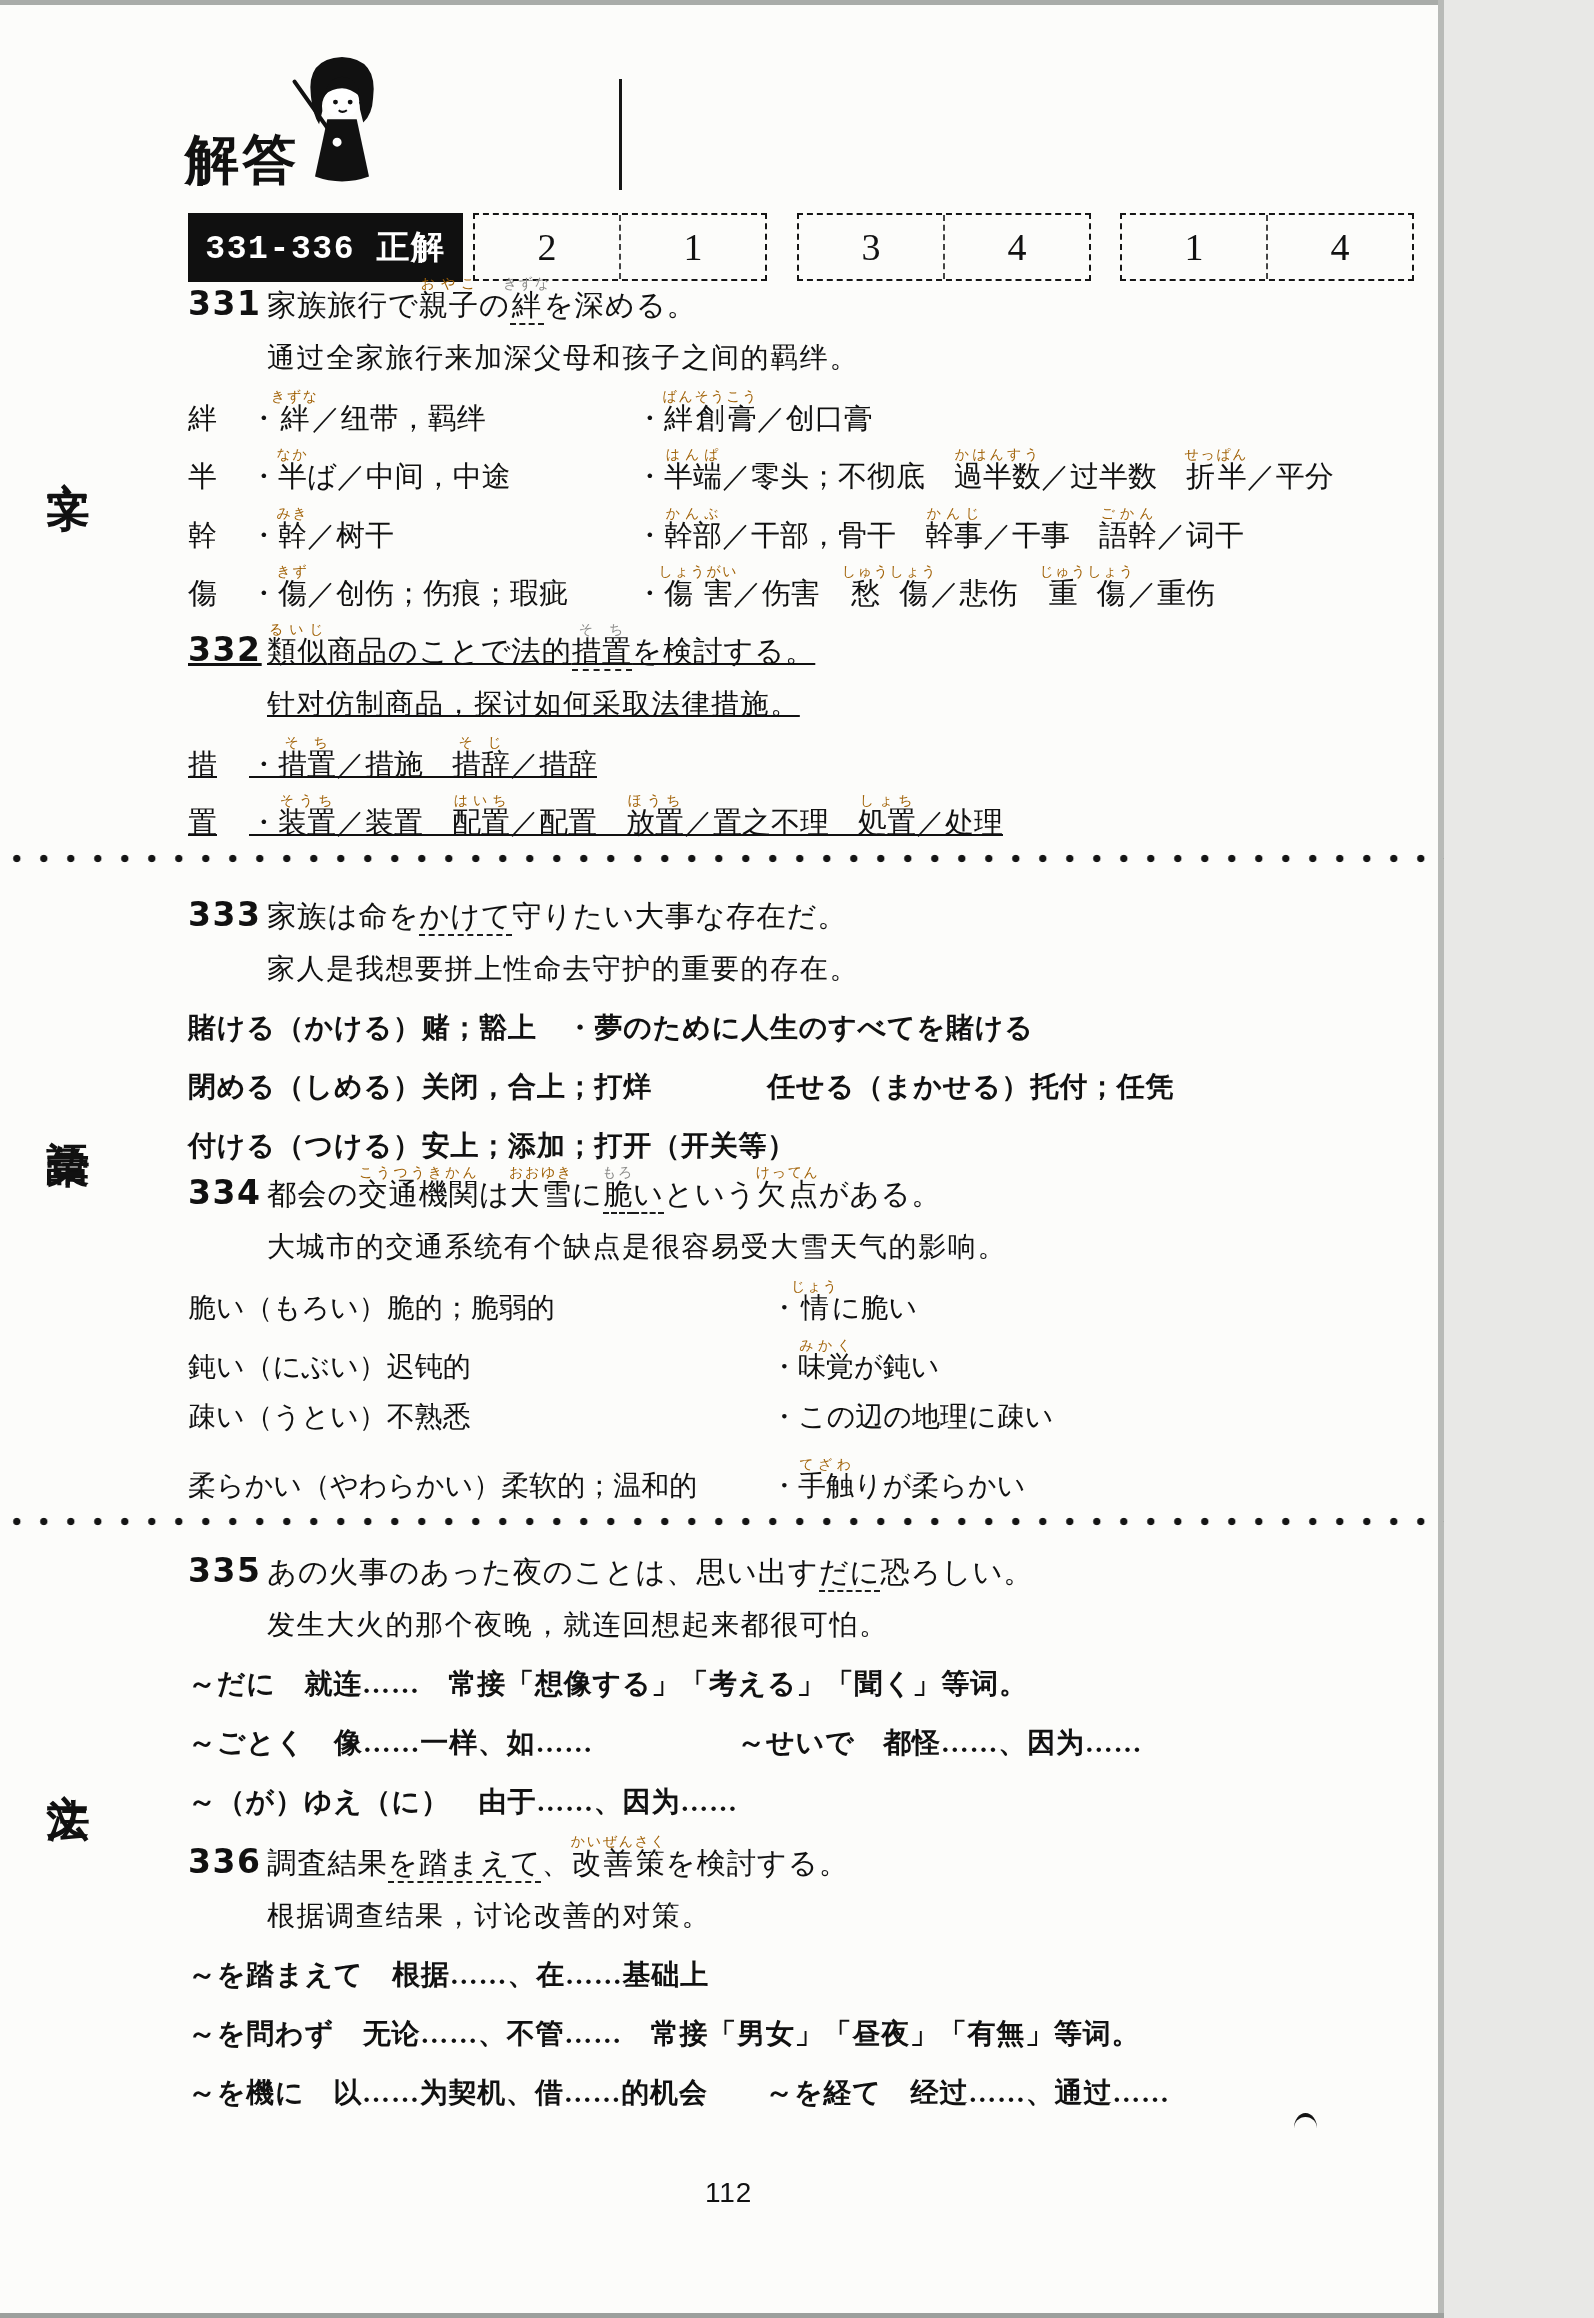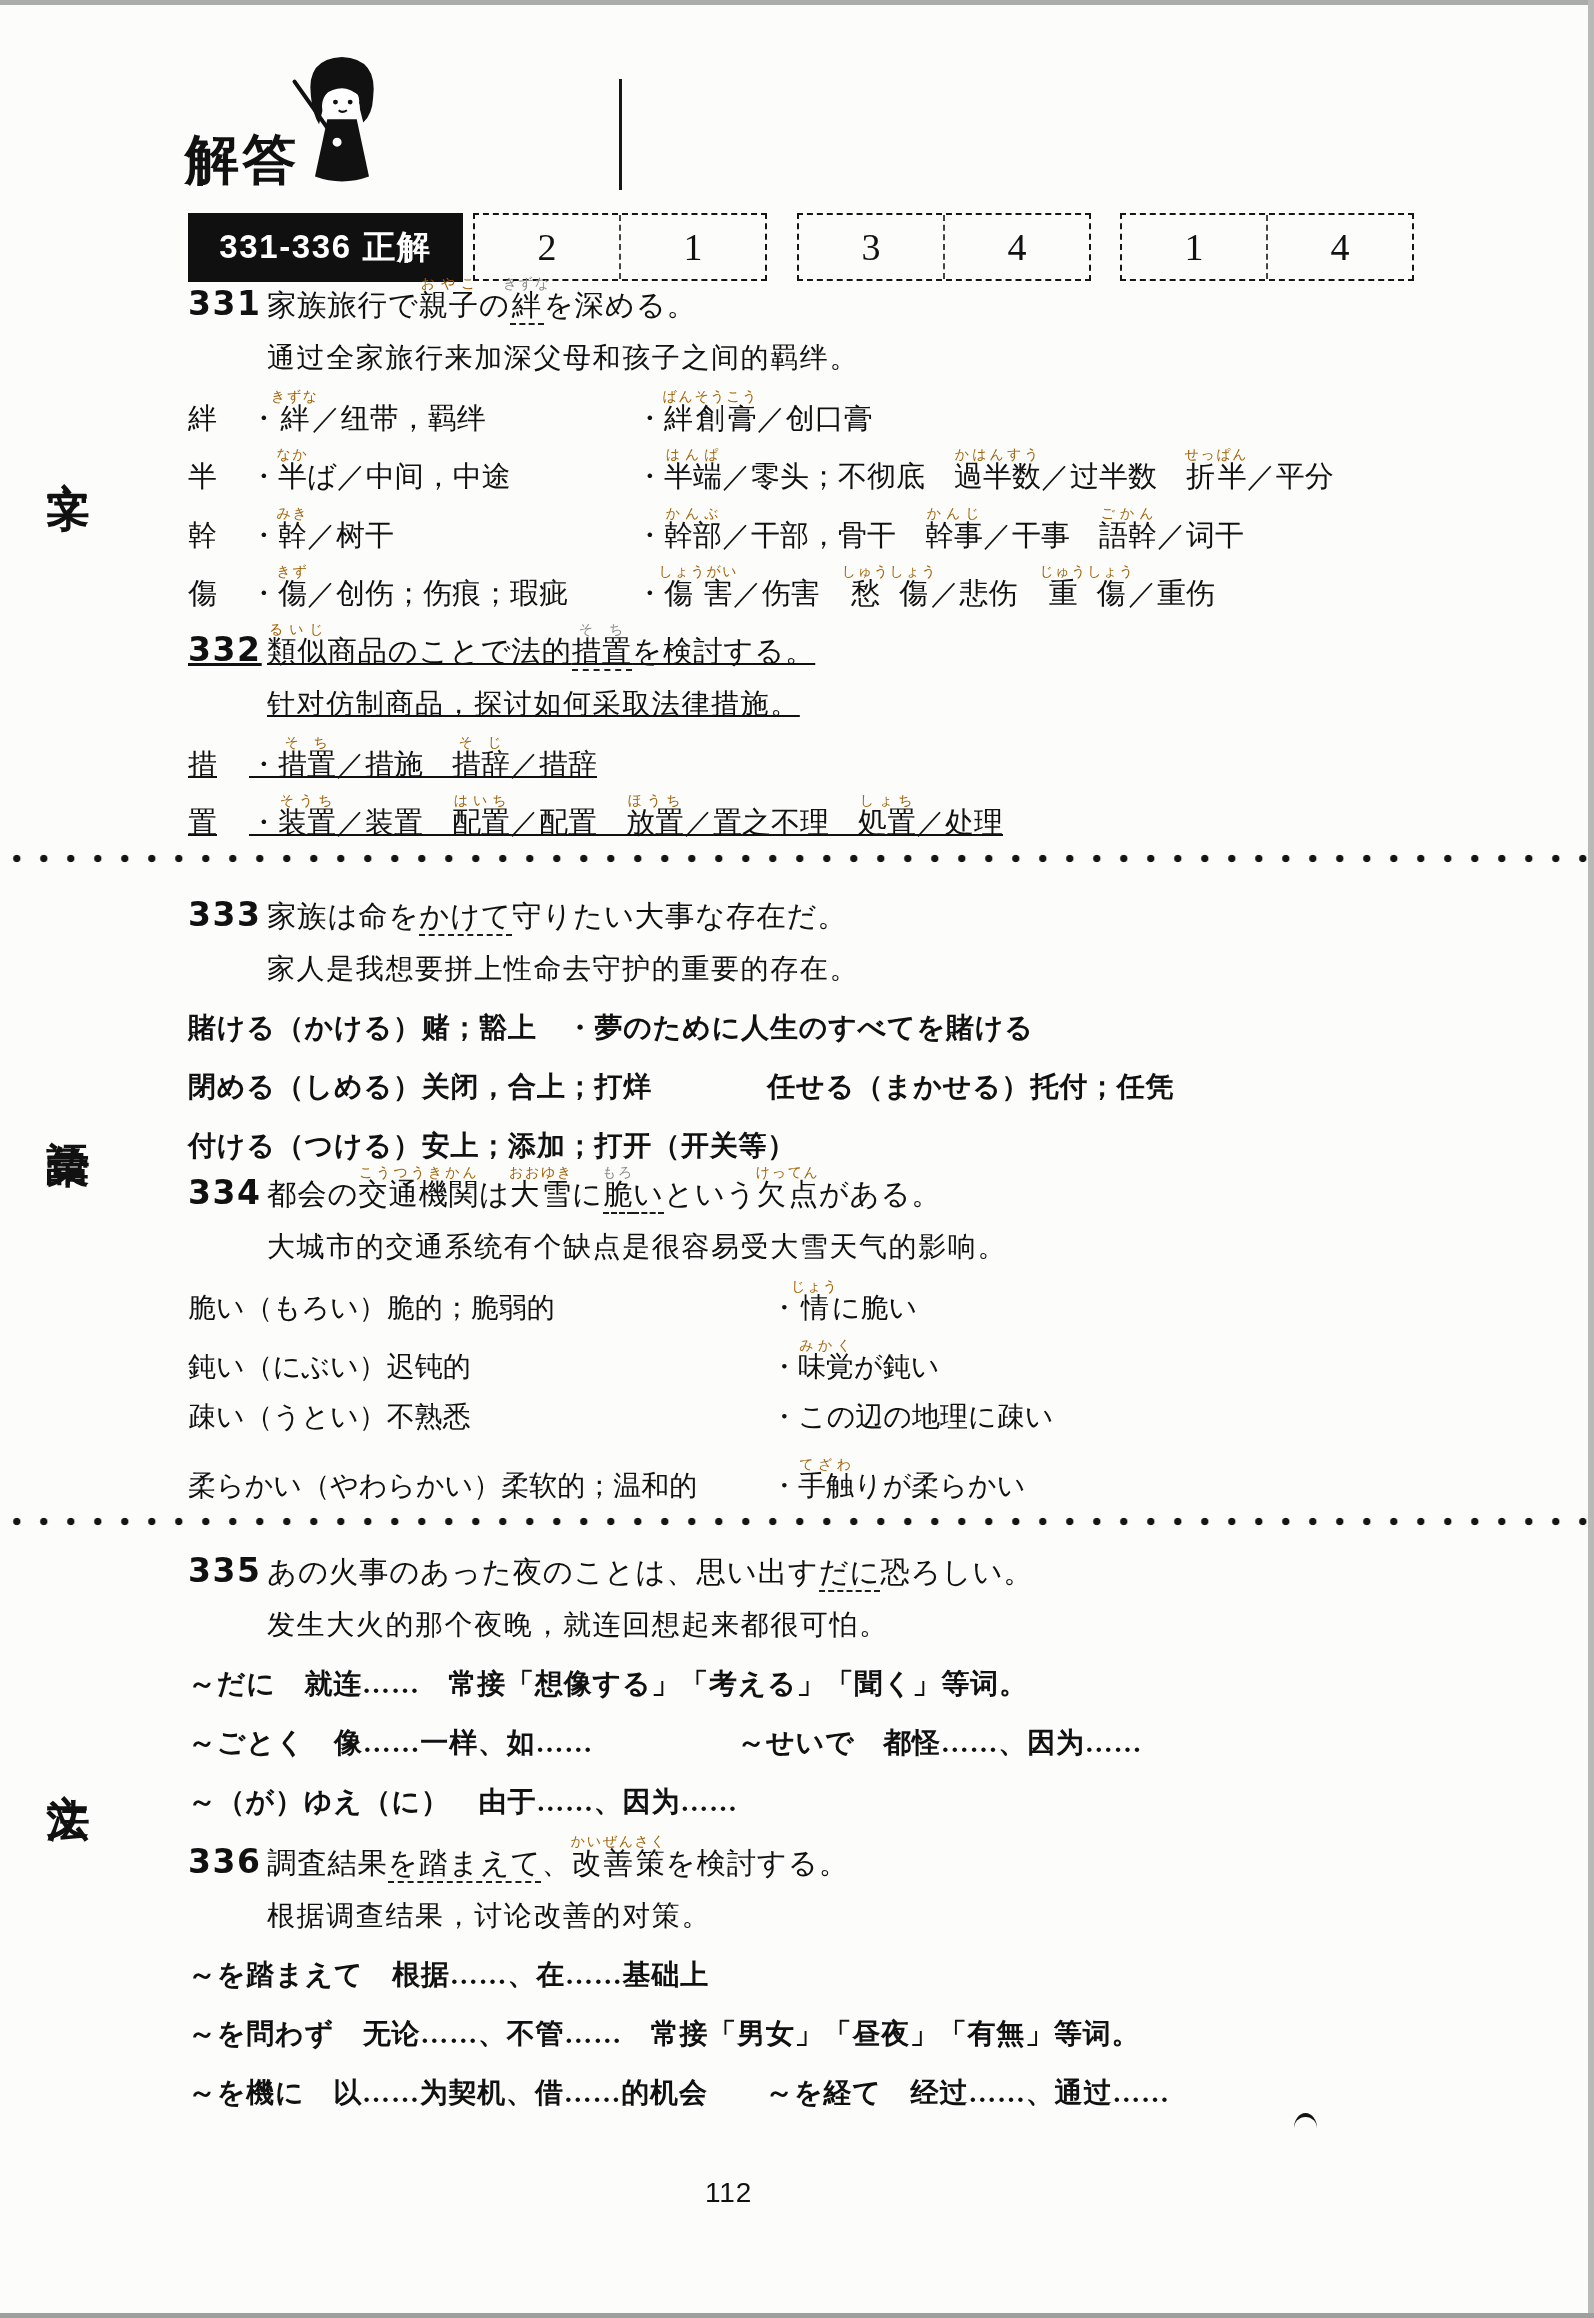--- a/index.html
+++ b/index.html
@@ -1,18 +1,18 @@
 <!DOCTYPE html>
 <html lang="ja" style="font-size:13px"><head>
 <meta charset="utf-8">
 <style>
   html,body{margin:0;padding:0;background:#e8e8e6;}
   .page{
     position:relative;
-    width:1594px;height:2319px;
+    width:1444px;height:2319px;
     background:#fcfcfa;
     color:#111;
     font-family:"Liberation Serif","DejaVu Serif",serif;
     overflow:hidden;
   }
   
   .edge{position:absolute;background:#a9aca9;}
   .edge-top{left:0;top:0;width:100%;height:4.9px;}
   .edge-right{right:0;top:0;width:5.7px;height:100%;background:#b8bab7;}
   .edge-bottom{left:0;bottom:0;width:100%;height:5.7px;background:#9da09d;}
@@ -24,21 +24,21 @@
     font-family:"Liberation Serif","DejaVu Serif",serif;
   }
   .girl{position:absolute;left:288px;top:52px;}
   .vmark{position:absolute;left:619px;top:79px;width:3.3px;height:111px;background:#161616;}
 
   
   .ans-label{
     position:absolute;left:188px;top:213px;width:275px;height:69px;
     background:#101010;color:#fff;
     display:flex;align-items:center;justify-content:center;
-    font-family:Liberation Sans, sans-serif;
+    font-family:Liberation Mono, monospace;
     font-weight:bold;font-size:33px;letter-spacing:1.6px;
   }
   .ans-group{
     position:absolute;top:213px;height:64px;width:290px;
     border:2.5px dashed #161616;
     display:flex;background:#fcfcfa;
   }
   .ans-group .cell{
     flex:1;display:flex;align-items:center;justify-content:center;
     font-size:38px;font-family:"Liberation Serif","DejaVu Serif",serif;

